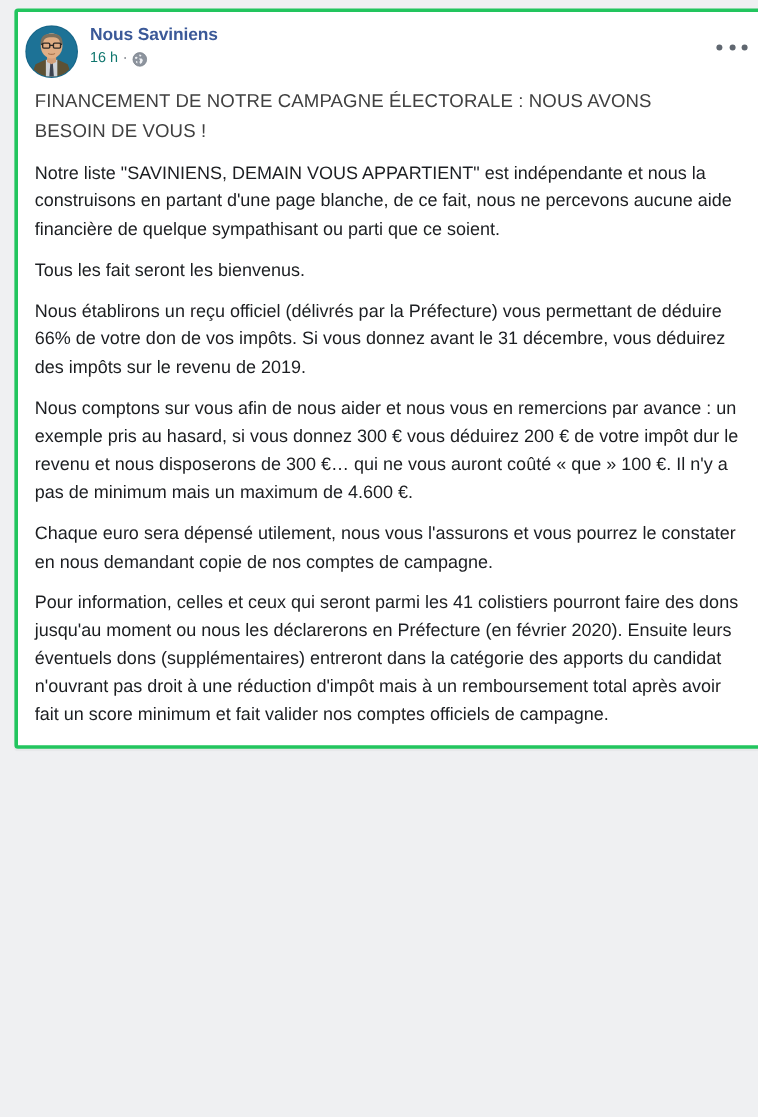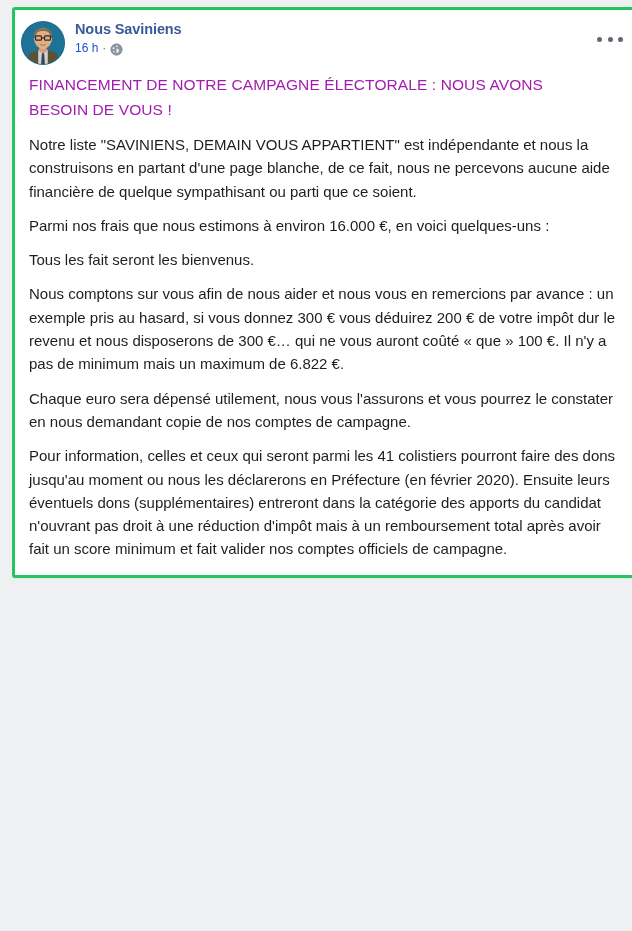--- a/index.html
+++ b/index.html
@@ -72,21 +72,21 @@
   }
 
   .meta-row {
     display: flex;
     align-items: center;
     margin-top: 3px;
     font-size: 12px;
     color: #616770;
     line-height: 14px;
   }
-  .meta-time { color: #1d4ed8; }
+  .meta-time { color: #0f766e; }
   .meta-dot {
     margin: 0 4px;
     color: #616770;
     font-size: 12px;
   }
   .globe-icon {
     display: inline-block;
     width: 13px;
     height: 13px;
     position: relative;
@@ -117,21 +117,21 @@
   .post-body {
     padding: 1px 14px 14px 14px;
     color: #1c1e21;
     font-size: 15px;
     line-height: 23px;
   }
 
   .post-title {
     font-size: 15.5px;
     line-height: 25px;
-    color: #a21caf;
+    color: #404040;
     margin: 5px 16px 0 0;
     letter-spacing: 0.1px;
   }
 
   .para {
     margin: 11px 0 0 0;
     font-size: 15px;
     line-height: 23.3px;
     color: #1c1e21;
     white-space: pre-line;
@@ -199,22 +199,22 @@
         <i></i>
         <i></i>
         <i></i>
       </div>
 
     </div>
 
     <div class="post-body">
       <div class="post-title">FINANCEMENT DE NOTRE CAMPAGNE ÉLECTORALE : NOUS AVONS BESOIN DE VOUS !</div>
       <p class="para">Notre liste "SAVINIENS, DEMAIN VOUS APPARTIENT" est indépendante et nous la construisons en partant d'une page blanche, de ce fait, nous ne percevons aucune aide financière de quelque sympathisant ou parti que ce soient.</p>
-      <p class="para">Parmi nos frais que nous estimons à environ 16.000 €, en voici quelques-uns :</p>
       <p class="para">Tous les fait seront les bienvenus.</p>
-      <p class="para">Nous comptons sur vous afin de nous aider et nous vous en remercions par avance : un exemple pris au hasard, si vous donnez 300 € vous déduirez 200 € de votre impôt dur le revenu et nous disposerons de 300 €… qui ne vous auront coûté « que » 100 €. Il n'y a pas de minimum mais un maximum de 6.822 €.</p>
+      <p class="para">Nous établirons un reçu officiel (délivrés par la Préfecture) vous permettant de déduire 66% de votre don de vos impôts. Si vous donnez avant le 31 décembre, vous déduirez des impôts sur le revenu de 2019.</p>
+      <p class="para">Nous comptons sur vous afin de nous aider et nous vous en remercions par avance : un exemple pris au hasard, si vous donnez 300 € vous déduirez 200 € de votre impôt dur le revenu et nous disposerons de 300 €… qui ne vous auront coûté « que » 100 €. Il n'y a pas de minimum mais un maximum de 4.600 €.</p>
       <p class="para">Chaque euro sera dépensé utilement, nous vous l'assurons et vous pourrez le constater en nous demandant copie de nos comptes de campagne.</p>
       <p class="para">Pour information, celles et ceux qui seront parmi les 41 colistiers pourront faire des dons jusqu'au moment ou nous les déclarerons en Préfecture (en février 2020). Ensuite leurs éventuels dons (supplémentaires) entreront dans la catégorie des apports du candidat n'ouvrant pas droit à une réduction d'impôt mais à un remboursement total après avoir fait un score minimum et fait valider nos comptes officiels de campagne.</p>
     </div>
 
   </div>
 
 </div>
 
 </body></html>

